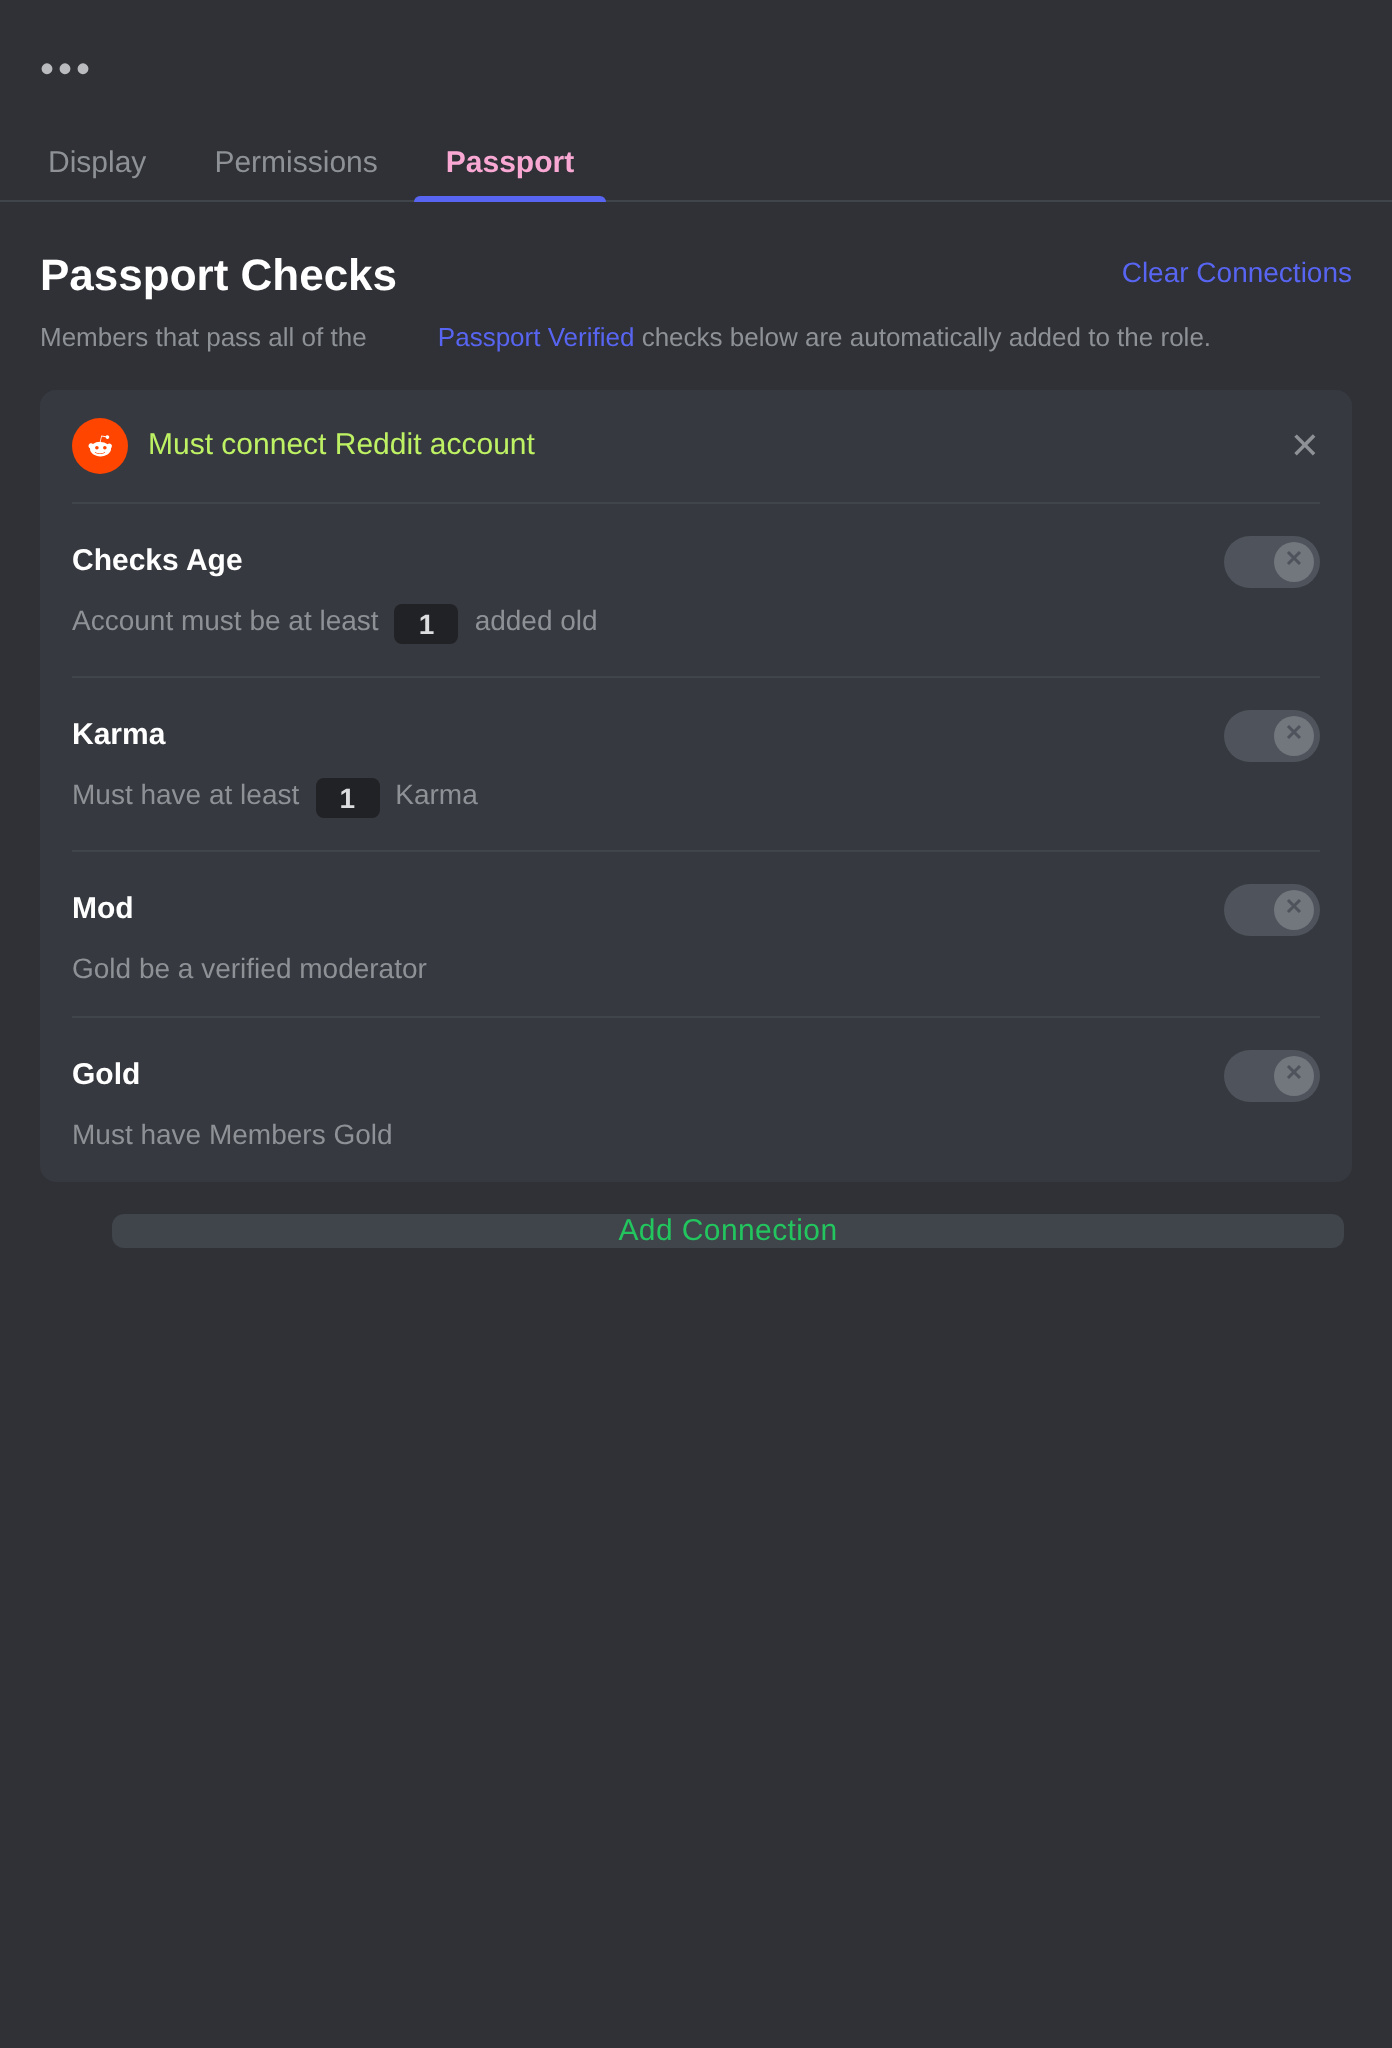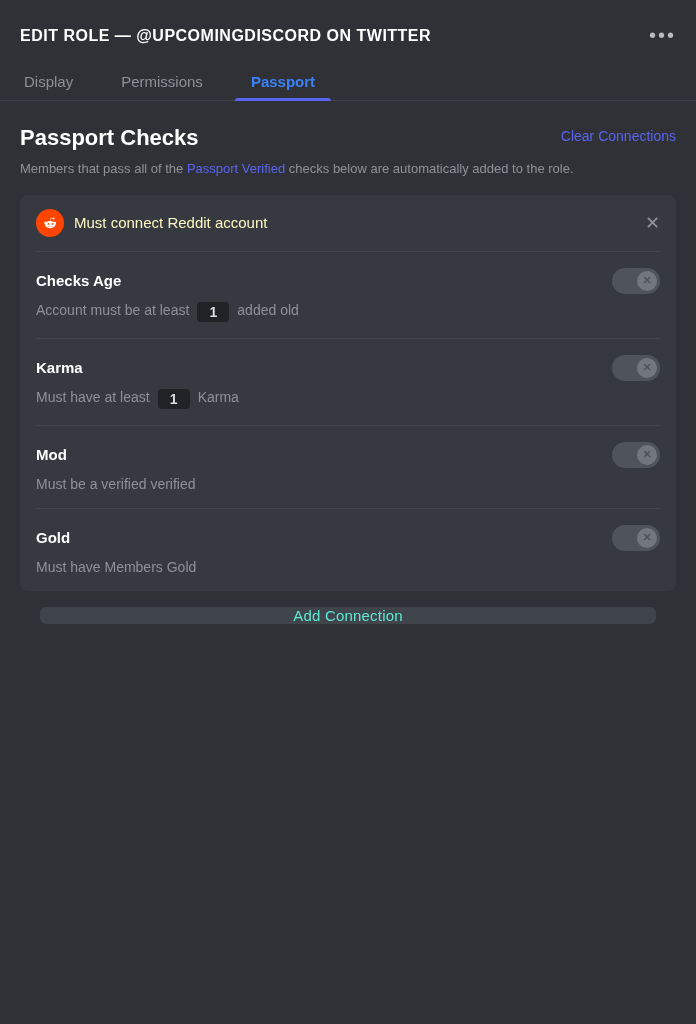--- a/index.html
+++ b/index.html
@@ -38,35 +38,35 @@
       cursor: pointer;
       letter-spacing: 2px;
     }
 
     
     .tabs {
       display: flex;
       align-items: flex-end;
       padding: 0 20px;
       border-bottom: 1px solid #40444b;
-      gap: 16px;
+      gap: 2px;
     }
     .tab {
       padding: 10px 16px;
       font-size: 15px;
       color: #8e9297;
       cursor: pointer;
       position: relative;
       white-space: nowrap;
     }
     .tab:first-child {
       padding-left: 4px;
     }
     .tab.active {
-      color: #3b82f6;
+      color: #f9a8d4;
       font-weight: 600;
     }
     .tab.active::after {
       content: '';
       position: absolute;
       bottom: -1px;
       left: 0;
       right: 0;
       height: 3px;
       background: #5865f2;
@@ -101,20 +101,21 @@
       padding-top: 3px;
     }
     .section-desc {
       font-size: 13px;
       color: #8e9297;
       line-height: 1.5;
       margin-bottom: 16px;
     }
     .section-desc .highlight {
       color: #5865f2;
+      margin-left: 32px;
     }
 
     
     .connection-card {
       background: #36393f;
       border-radius: 8px;
       overflow: hidden;
     }
 
     
@@ -140,21 +141,21 @@
       justify-content: center;
       flex-shrink: 0;
     }
     .reddit-icon svg {
       width: 18px;
       height: 18px;
       fill: white;
     }
     .reddit-label {
       font-size: 15px;
-      color: #fef9c3;
+      color: #bef264;
     }
     .close-btn {
       color: #8e9297;
       cursor: pointer;
       font-size: 18px;
       line-height: 1;
     }
 
     
     .divider {
@@ -226,39 +227,38 @@
       min-width: 32px;
       font-size: 14px;
       color: #dcddde;
       font-weight: 600;
       margin: 0 4px;
     }
 
     
     .add-connection-btn {
       width: calc(100% - 40px);
-      margin: 16px 20px;
+      margin: 16px 36px;
       background: #40444b;
       border: none;
       border-radius: 6px;
-      color: #5eead4;
+      color: #22c55e;
       font-size: 15px;
       font-weight: 500;
       cursor: pointer;
       text-align: center;
       letter-spacing: 0.2px;
     }
   </style>
 </head>
 <body>
 
 <div class="app-container">
 
   <div class="header">
-    <span class="header-title">EDIT ROLE — @UPCOMINGDISCORD ON TWITTER</span>
     <span class="header-dots">•••</span>
   </div>
 
   <div class="tabs">
     <div class="tab">
       <span>Display</span>
     </div>
     <div class="tab">
       <span>Permissions</span>
     </div>
@@ -335,21 +335,21 @@
       <div class="check-row">
         <div class="check-row-header">
           <span class="check-label">Mod</span>
           <div class="toggle">
             <div class="toggle-knob">
               <span class="x-icon">✕</span>
             </div>
           </div>
         </div>
         <div class="check-desc">
-          <span>Must be a verified verified</span>
+          <span>Gold be a verified moderator</span>
         </div>
       </div>
 
       <div class="divider"></div>
       <div class="check-row">
         <div class="check-row-header">
           <span class="check-label">Gold</span>
           <div class="toggle">
             <div class="toggle-knob">
               <span class="x-icon">✕</span>

